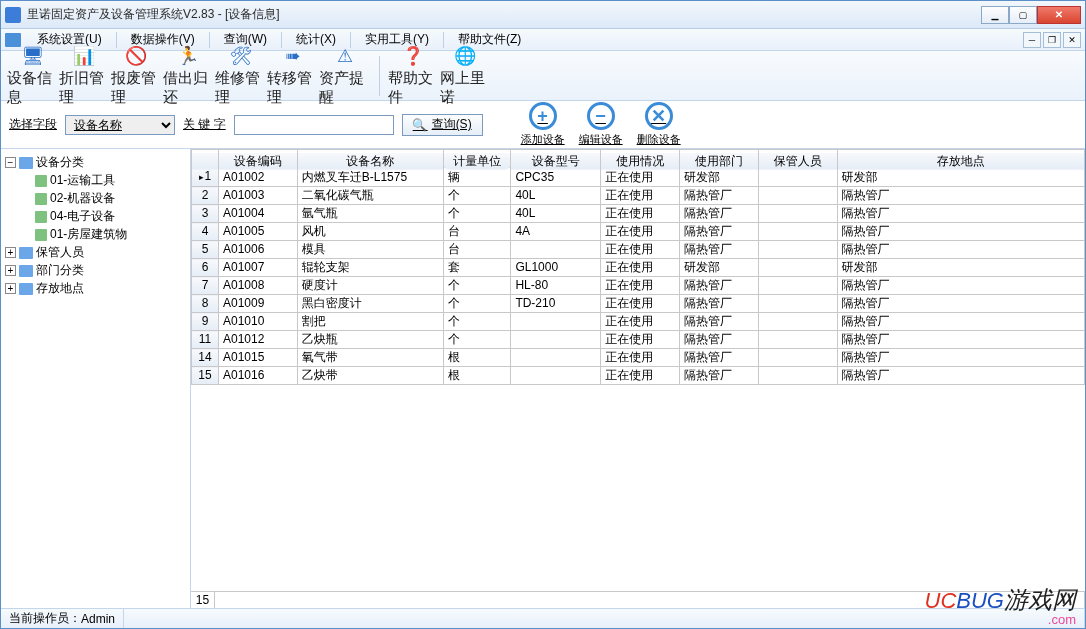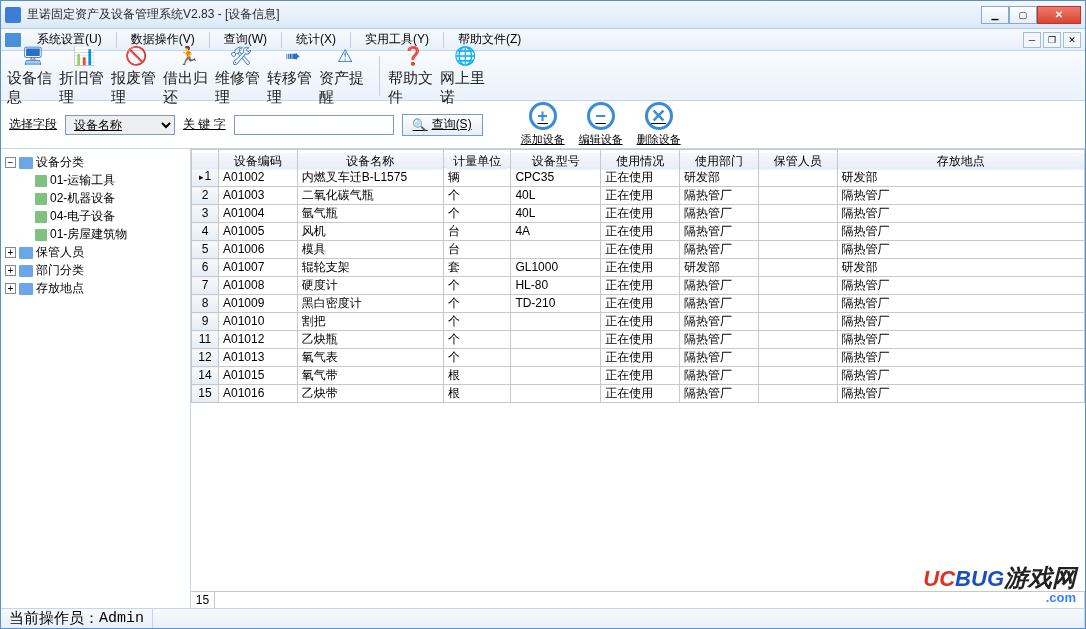--- a/index.html
+++ b/index.html
@@ -53,29 +53,29 @@
 .gridwrap { flex: 1; display: flex; flex-direction: column; min-width: 0; }
 .grid { flex: 1; overflow: auto; }
 table { border-collapse: collapse; width: 100%; }
 th, td { border: 1px solid #c8c8c8; padding: 1px 4px; font-size: 12px; text-align: left; height: 15px; line-height: 15px; white-space: nowrap; }
 th { background: linear-gradient(#f7f9fc, #e6edf6); text-align: center; font-weight: normal; position: sticky; top: 3px; }
 th.rownum, td.rownum { width: 24px; text-align: center; background: linear-gradient(#f7f9fc, #e6edf6); }
 .cursor-cell::before { content: "▸"; font-size: 9px; margin-right: 1px; }
 .gridfoot { height: 17px; border-top: 1px solid #c8c8c8; display: flex; }
 .gridfoot .cell { border-right: 1px solid #c8c8c8; padding: 0 4px; font-size: 12px; line-height: 16px; }
 
-.statusbar { height: 20px; background: linear-gradient(#f6fafd, #e8f0fa); border-top: 1px solid #c6d6ea; display: flex; align-items: flex-end; font-size: 15px; font-family: Liberation Mono, monospace; }
+.statusbar { height: 20px; background: linear-gradient(#f6fafd, #e8f0fa); border-top: 1px solid #c6d6ea; display: flex; align-items: flex-end; font-size: 12px; }
 .statusbar .sseg { padding: 0 8px; border-right: 1px solid #c6d6ea; height: 100%; display: flex; align-items: center; }
 .statusbar .spacer { flex: 1; }
 
-.watermark { position: absolute; right: 10px; bottom: 24px; font-style: italic; font-weight: bold; font-size: 22px; pointer-events: none; }
+.watermark { position: absolute; right: 10px; bottom: 2px; font-style: italic; font-weight: normal; font-size: 22px; pointer-events: none; }
 .watermark .u { color: #e03020; }
 .watermark .c { color: #1a4fc0; }
 .watermark .g { color: #222; font-family: "STKaiti", KaiTi, serif; font-size: 24px; }
-.watermark .com { color: #3b82f6; font-size: 13px; font-style: normal; display: block; text-align: right; margin-top: -4px; }
+.watermark .com { color: #ec4899; font-size: 13px; font-style: normal; display: block; text-align: right; margin-top: -4px; }
 </style>
 </head>
 <body>
 
 <div class="window">
 
   <div class="titlebar">
     <span class="app-icon"></span>
     <span class="title">里诺固定资产及设备管理系统V2.83 - [设备信息]</span>
     <div class="winbtns">
@@ -315,31 +315,20 @@
                 <td>A01012</td>
                 <td>乙炔瓶</td>
                 <td>个</td>
                 <td></td>
                 <td>正在使用</td>
                 <td>隔热管厂</td>
                 <td></td>
                 <td>隔热管厂</td>
               </tr>
               <tr>
-                <td class="rownum">12</td>
-                <td>A01013</td>
-                <td>氧气表</td>
-                <td>个</td>
-                <td></td>
-                <td>正在使用</td>
-                <td>隔热管厂</td>
-                <td></td>
-                <td>隔热管厂</td>
-              </tr>
-              <tr>
                 <td class="rownum">14</td>
                 <td>A01015</td>
                 <td>氧气带</td>
                 <td>根</td>
                 <td></td>
                 <td>正在使用</td>
                 <td>隔热管厂</td>
                 <td></td>
                 <td>隔热管厂</td>
               </tr>

